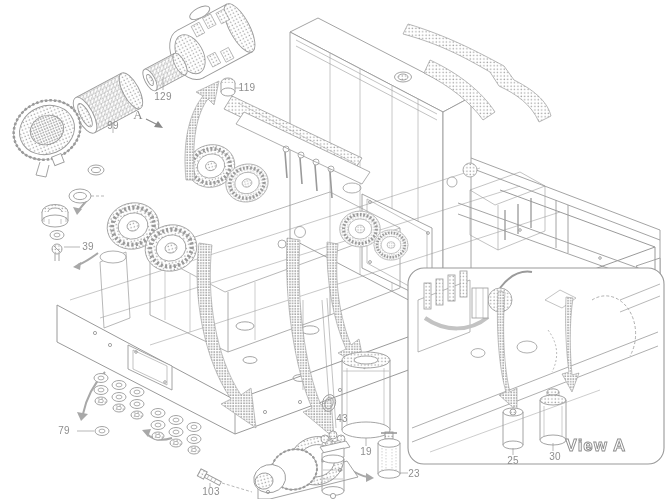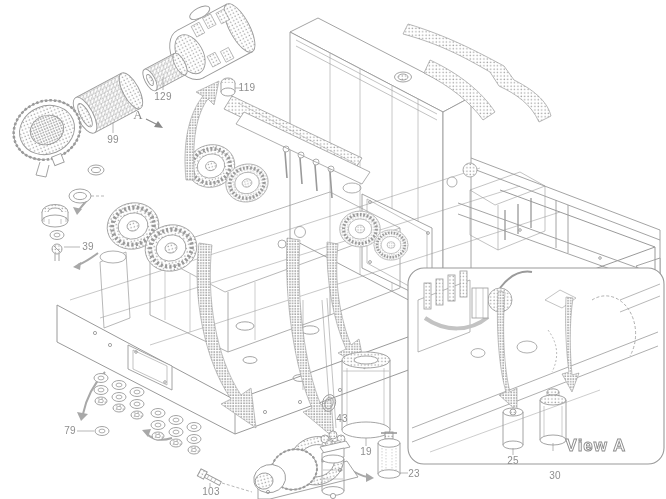--- a/index.html
+++ b/index.html
@@ -377,24 +377,24 @@
       <ellipse cx="553" cy="440" rx="13" ry="5" fill="#ffffff"></ellipse>
       <path d="M553,443 L553,451" stroke-width="0.7"></path>
     </g>
     <text x="596" y="451" text-anchor="middle" font-family="Liberation Sans, sans-serif" font-size="17" font-weight="bold" fill="#ffffff" stroke="#8d8d8d" stroke-width="0.9" letter-spacing="1">View A</text>
   </g>
 </svg>
 
 <div id="callout-layer">
       <span class="callout" style="left: 163px; top: 97px;">129</span>
       <span class="callout" style="left: 247px; top: 88px;">119</span>
-      <span class="callout" style="left: 113px; top: 140px;">99</span>
+      <span class="callout" style="left: 113px; top: 126px;">99</span>
       <span class="callout" style="left: 88px; top: 247px;">39</span>
-      <span class="callout" style="left: 70px; top: 431px;">79</span>
+      <span class="callout" style="left: 64px; top: 431px;">79</span>
       <span class="callout" style="left: 211px; top: 492px;">103</span>
       <span class="callout" style="left: 332px; top: 419px; padding-left: 20px;">43</span>
       <span class="callout" style="left: 366px; top: 452px;">19</span>
       <span class="callout" style="left: 414px; top: 474px;">23</span>
       <span class="callout" style="left: 513px; top: 461px;">25</span>
-      <span class="callout" style="left: 555px; top: 476px;">30</span>
+      <span class="callout" style="left: 555px; top: 457px;">30</span>
     </div>
 <span class="viewmark" style="left:138px;top:115px;">A</span>
 </div>
 
 </body></html>

